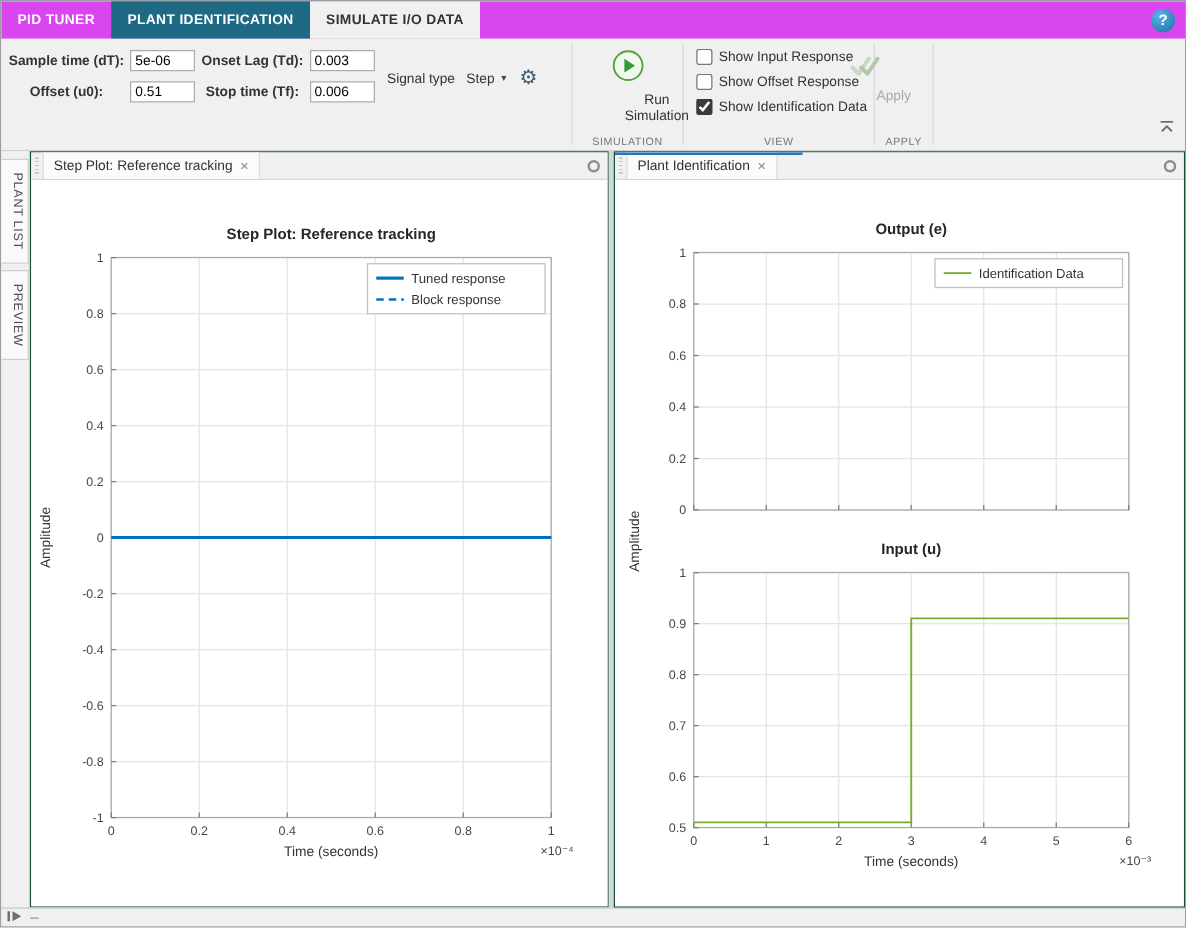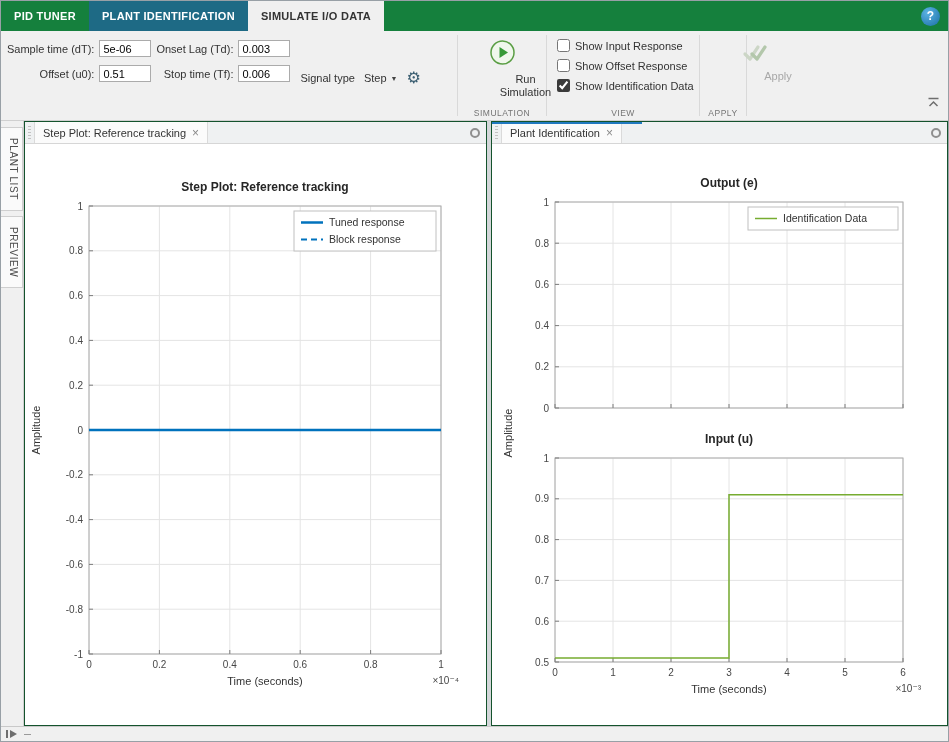--- a/index.html
+++ b/index.html
@@ -1,48 +1,48 @@
 <!DOCTYPE html>
 <html><head>
 <meta charset="utf-8">
 <style>
   * { box-sizing: border-box; }
   body { margin:0; font-family:"Liberation Sans","DejaVu Sans",sans-serif; background:#dcdcdc; }
   .app { width:949px; height:742px; display:flex; flex-direction:column; background:#f0f0f0; border:1px solid #98a0a6; overflow:hidden; }
 
   
-  .titlebar { height:30px; background:#15803d; display:flex; align-items:stretch; flex:0 0 auto; }
+  .titlebar { height:30px; background:#d946ef; display:flex; align-items:stretch; flex:0 0 auto; }
   .tt-tab { padding:0 13px; line-height:30px; font-size:11px; font-weight:bold; color:#fff; letter-spacing:.3px; cursor:default; }
   .tt-tab.highlight { background:#1e6a85; }
   .tt-tab.active { background:#f0f0f0; color:#333; }
   .help-btn { margin-left:auto; align-self:center; margin-right:8px; width:19px; height:19px; border-radius:50%;
     background:radial-gradient(circle at 35% 30%, #5cb3e4, #1a6fa5); color:#fff; font-weight:bold; font-size:12px;
     text-align:center; line-height:19px; }
 
   
   .ribbon { height:90px; flex:0 0 auto; display:flex; background:#f0f0f0; border-bottom:1px solid #d0d0d0; }
   .rsec { position:relative; height:100%; }
   .rsec-label { position:absolute; bottom:2px; left:0; right:0; text-align:center; font-size:8.5px; color:#747474; letter-spacing:.5px; }
   .rdiv { width:1px; background:#d9d9d9; margin:4px 0; }
   .sec-input { width:456px; padding:9px 0 0 6px; display:flex; align-items:flex-start; gap:10px; }
   .fields { display:grid; grid-template-columns:auto 52px auto 52px; column-gap:5px; row-gap:8px; align-items:center; font-size:11px; color:#333; }
-  .fields .flabel { text-align:right; white-space:nowrap; }
+  .fields .flabel { text-align:center; white-space:nowrap;font-weight:bold; }
   .fields input { width:52px; height:17px; border:1px solid #ababab; font-size:11px; padding:0 3px; font-family:inherit; background:#fff; }
-  .signal-type { display:flex; align-items:center; gap:6px; font-size:11px; color:#333; margin-top:30px; white-space:nowrap; }
+  .signal-type { display:flex; align-items:center; gap:6px; font-size:11px; color:#333; margin-top:15px; white-space:nowrap; }
   .dd { display:flex; align-items:center; gap:4px; padding:2px 3px; }
   .dd .caret { font-size:7px; color:#444; }
   .gear { font-size:16px; color:#3c5f72; line-height:16px; }
   .sec-sim { width:88px; display:flex; flex-direction:column; align-items:center; padding-top:8px; }
   .big-btn { display:flex; flex-direction:column; align-items:center; }
   .big-lbl { font-size:11px; color:#333; text-align:center; line-height:13px; margin-top:3px; width:62px;margin-left:47px; }
   .sec-view { width:152px; padding:8px 0 0 10px; }
   .cb-row { display:flex; align-items:flex-end; gap:5px; margin-bottom:7px; font-size:11px; color:#333; white-space:nowrap; }
   .cb-row input { width:13px; height:13px; margin:0; accent-color:#3a3a3a; }
   .sec-apply { width:46px; } .sec-close { width:48px; }
-  .sec-apply, .sec-close { display:flex; flex-direction:column; align-items:flex-start; padding-top:12px; }
+  .sec-apply, .sec-close { display:flex; flex-direction:column; align-items:flex-end; padding-top:12px; }
   .lbl-disabled { color:#a8a8a8 !important; }
   .ribbon-rest { flex:1; position:relative; }
   .collapse-btn { position:absolute; right:8px; bottom:8px; cursor:pointer; }
 
   
   .main { flex:1 1 auto; display:flex; background:#d4d7da; min-height:0; }
   .side-strip { width:23px; background:#f0f0f0; border-right:1px solid #cfcfcf; padding-top:6px; display:flex; flex-direction:column; gap:5px; }
   .v-tab { writing-mode:vertical-rl; font-size:10px; color:#4d4d4d; letter-spacing:.6px; background:#fafafa; border:1px solid #cfcfcf; border-left:none; padding:10px 3px; white-space:nowrap; }
   .panel { background:#fff; display:flex; flex-direction:column; border:1px solid #14532d; min-width:0; }
   .left-panel { width:463px; flex:0 0 auto; }

